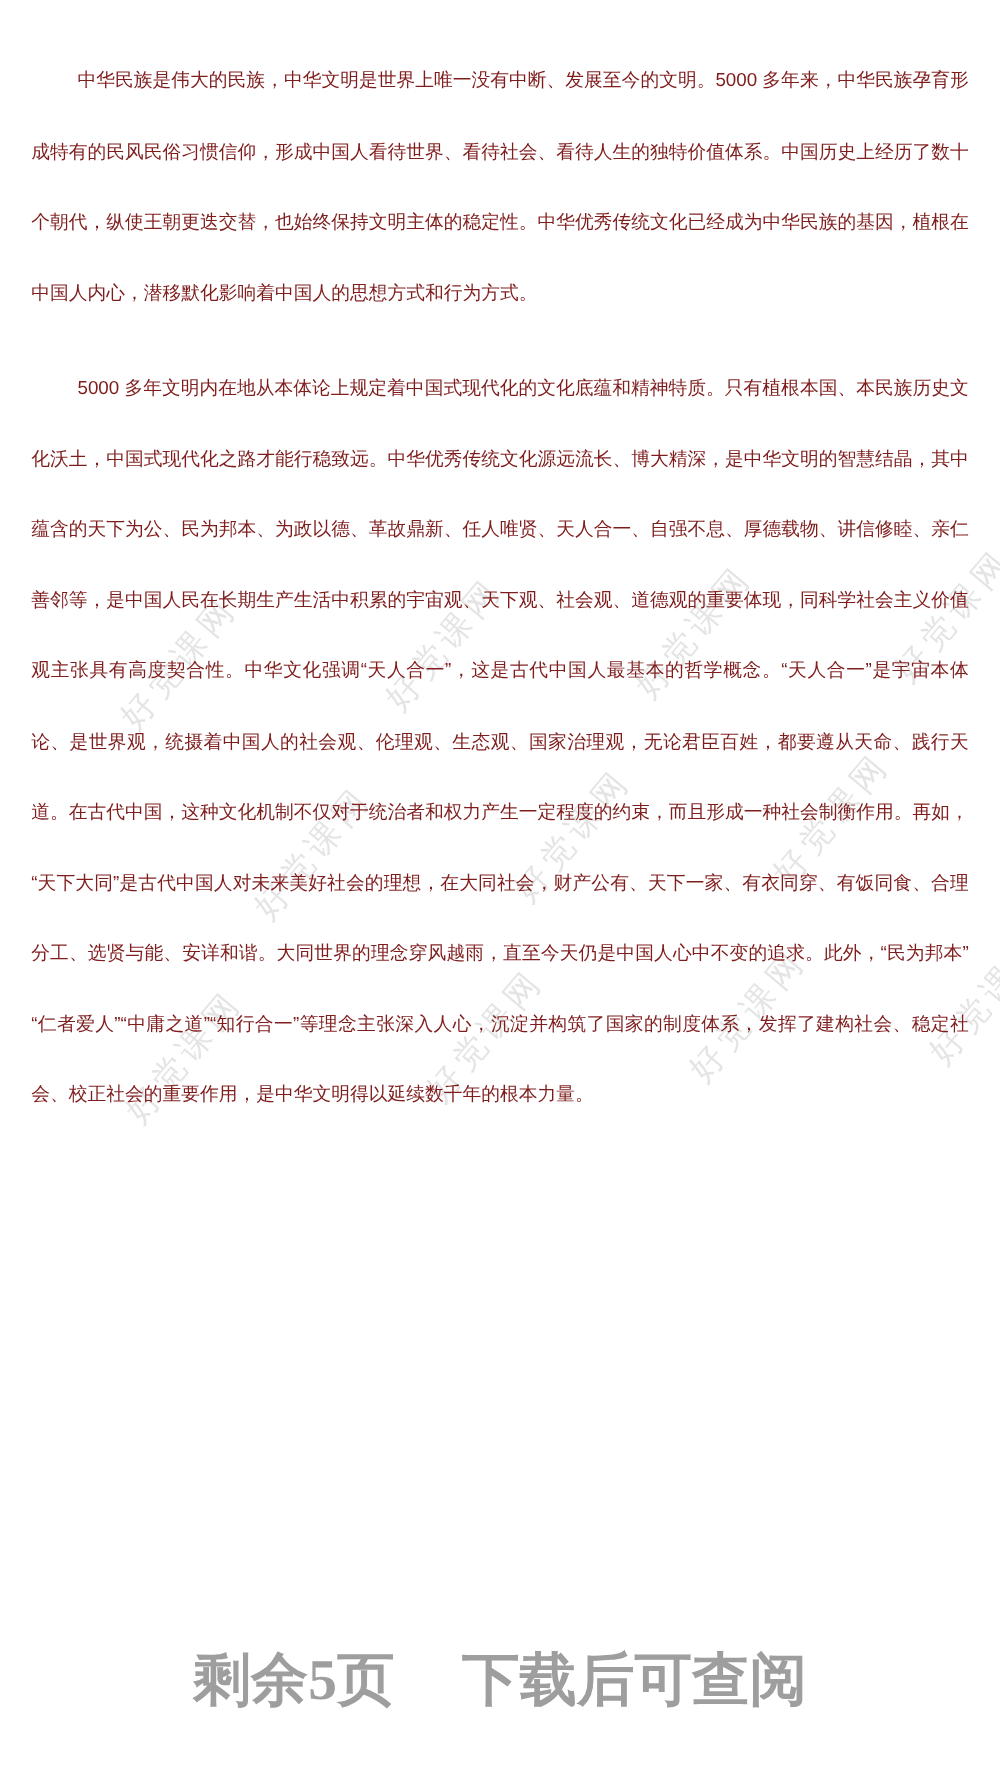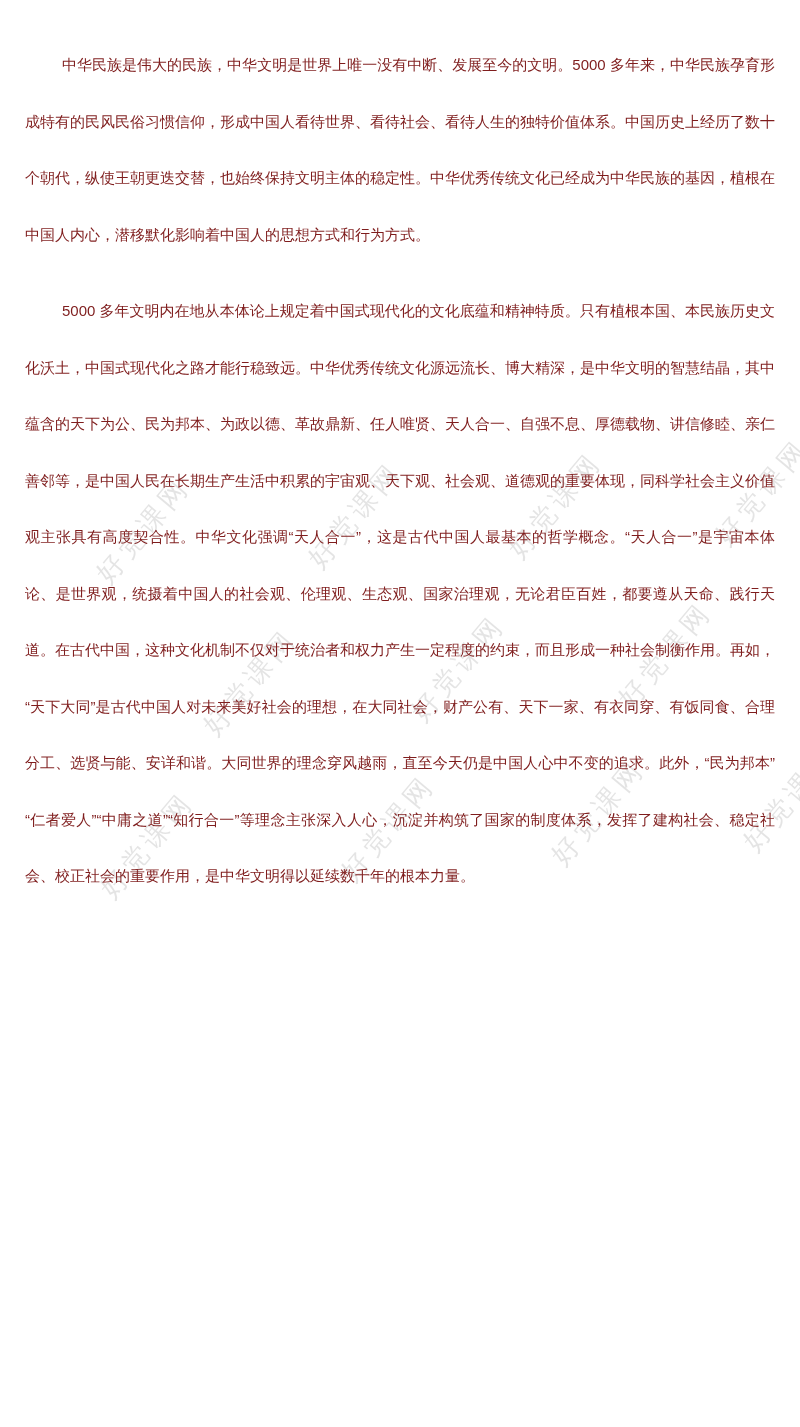--- a/index.html
+++ b/index.html
@@ -87,14 +87,17 @@
       <span class="wm" style="left: 388px; top: 828px;">好党课网</span>
       <span class="wm" style="left: 598px; top: 812px;">好党课网</span>
       <span class="wm" style="left: 790px; top: 798px;">好党课网</span>
     </div>
 
   <div class="content">
     <p>中华民族是伟大的民族，中华文明是世界上唯一没有中断、发展至今的文明。5000 多年来，中华民族孕育形成特有的民风民俗习惯信仰，形成中国人看待世界、看待社会、看待人生的独特价值体系。中国历史上经历了数十个朝代，纵使王朝更迭交替，也始终保持文明主体的稳定性。中华优秀传统文化已经成为中华民族的基因，植根在中国人内心，潜移默化影响着中国人的思想方式和行为方式。</p>
     <p>5000 多年文明内在地从本体论上规定着中国式现代化的文化底蕴和精神特质。只有植根本国、本民族历史文化沃土，中国式现代化之路才能行稳致远。中华优秀传统文化源远流长、博大精深，是中华文明的智慧结晶，其中蕴含的天下为公、民为邦本、为政以德、革故鼎新、任人唯贤、天人合一、自强不息、厚德载物、讲信修睦、亲仁善邻等，是中国人民在长期生产生活中积累的宇宙观、天下观、社会观、道德观的重要体现，同科学社会主义价值观主张具有高度契合性。中华文化强调“天人合一”，这是古代中国人最基本的哲学概念。“天人合一”是宇宙本体论、是世界观，统摄着中国人的社会观、伦理观、生态观、国家治理观，无论君臣百姓，都要遵从天命、践行天道。在古代中国，这种文化机制不仅对于统治者和权力产生一定程度的约束，而且形成一种社会制衡作用。再如，“天下大同”是古代中国人对未来美好社会的理想，在大同社会，财产公有、天下一家、有衣同穿、有饭同食、合理分工、选贤与能、安详和谐。大同世界的理念穿风越雨，直至今天仍是中国人心中不变的追求。此外，“民为邦本”“仁者爱人”“中庸之道”“知行合一”等理念主张深入人心，沉淀并构筑了国家的制度体系，发挥了建构社会、稳定社会、校正社会的重要作用，是中华文明得以延续数千年的根本力量。</p>
   </div>
 
+  <div class="footer">
+    <span class="remaining">剩余5页</span><span>下载后可查阅</span>
+  </div>
 
 </div>
 
 </body></html>

